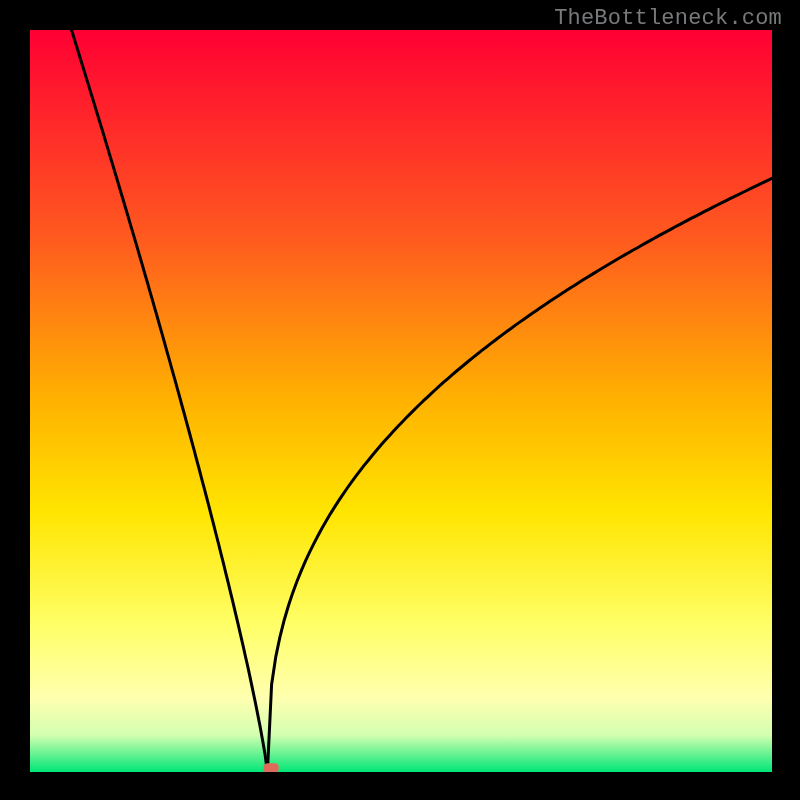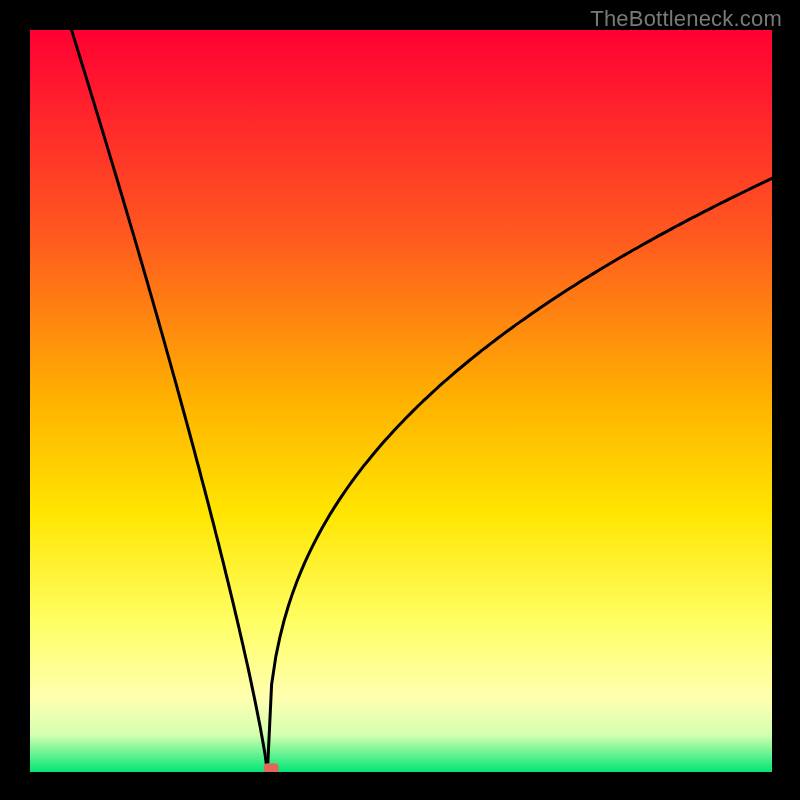--- a/index.html
+++ b/index.html
@@ -13,21 +13,21 @@
   .container {
     position: relative;
     width: 800px;
     height: 800px;
     background: #000;
   }
   .watermark {
     position: absolute;
     top: 6px;
     right: 18px;
-    font-family: Liberation Sans, sans-serif;
+    font-family: Liberation Mono, monospace;
     font-size: 22px;
     font-weight: 500;
     color: #77797b;
     letter-spacing: 0.2px;
     z-index: 10;
   }
   svg.chart {
     position: absolute;
     left: 0;
     top: 0;

